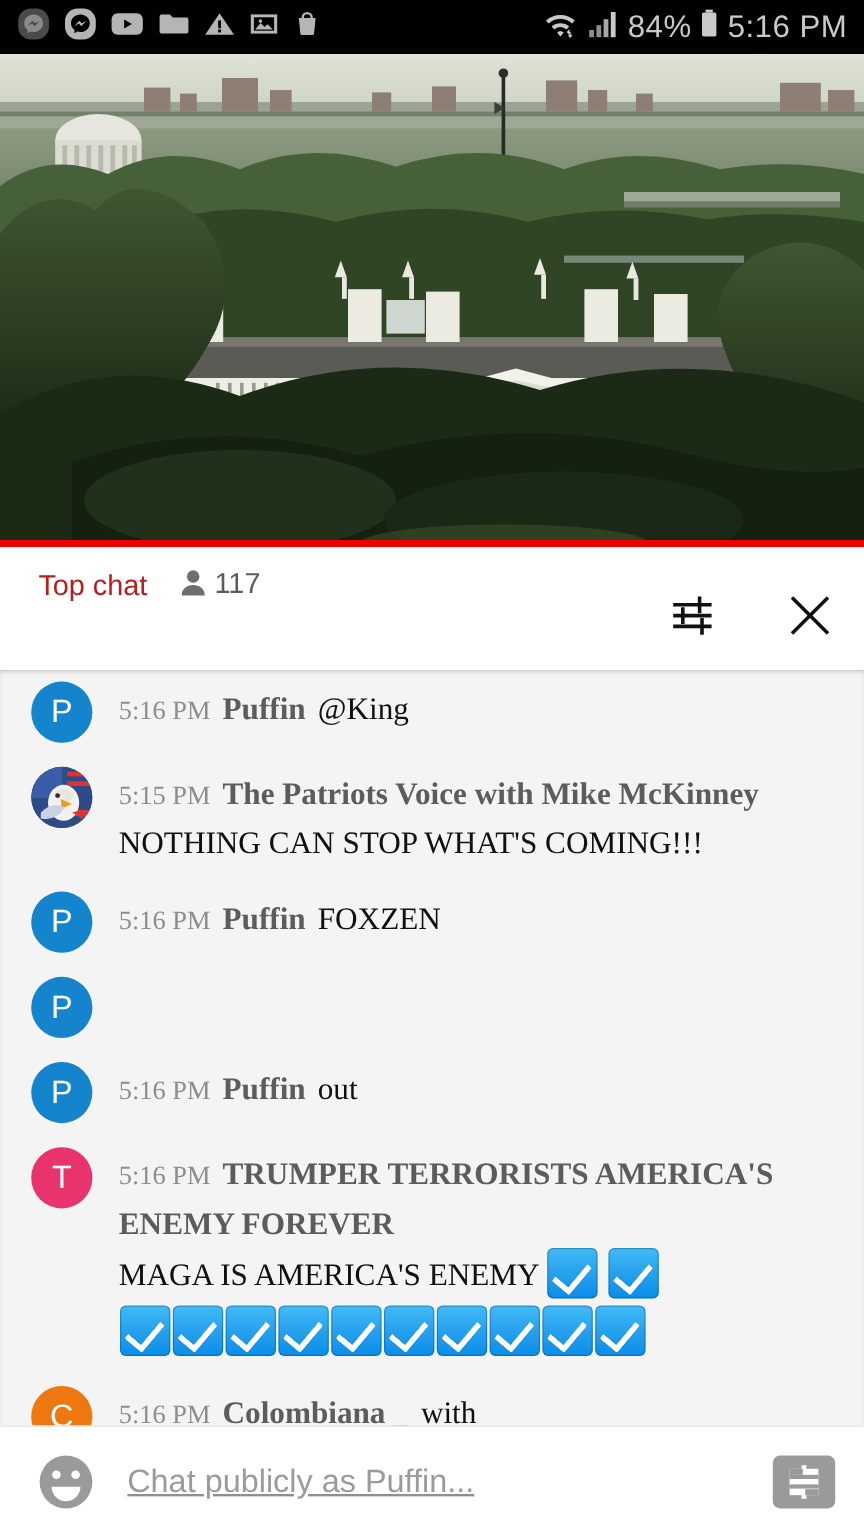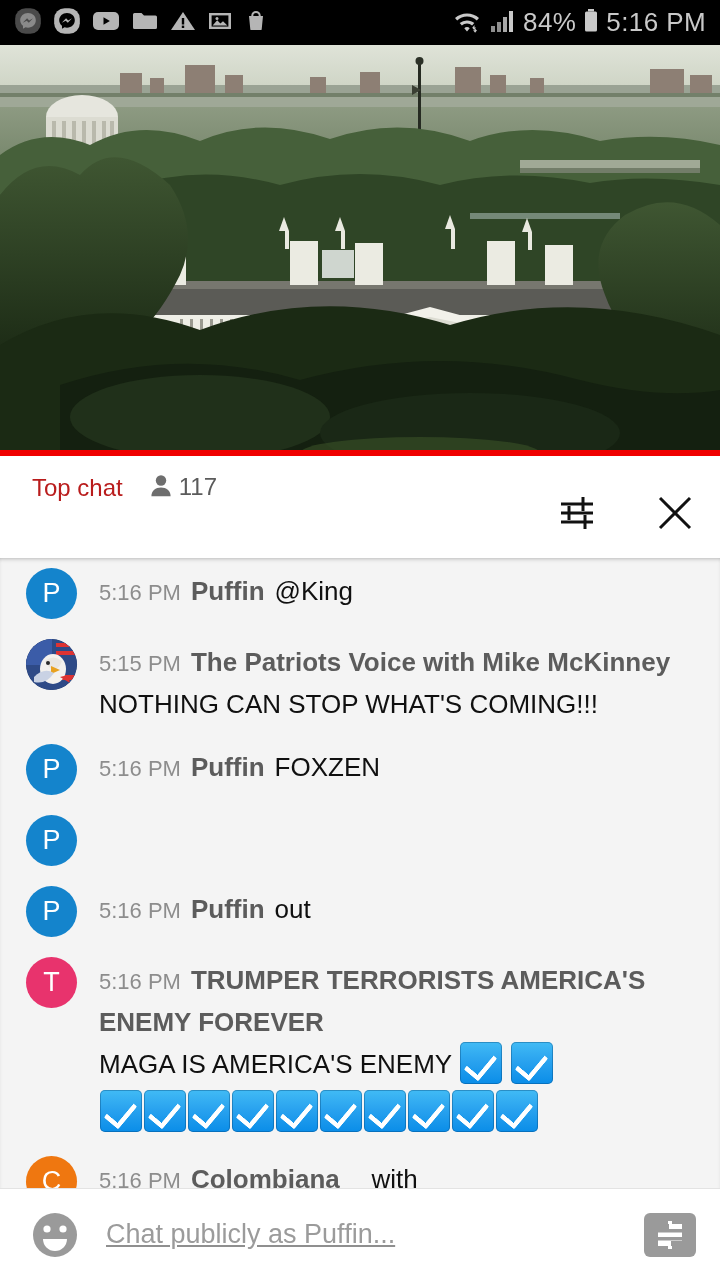--- a/index.html
+++ b/index.html
@@ -63,21 +63,21 @@
     width:51px; height:51px; border-radius:50%;
     flex:0 0 51px;
     display:flex; align-items:center; justify-content:center;
     color:#fff; font-size:27px; font-weight:400; line-height:1;
     overflow:hidden;
   }
   .avatar.img { background:#213a6b; }
   .avatar.img svg { width:51px; height:51px; display:block; }
   .msg-body {
     margin-left:22px; padding-top:3px;
-    font-size:26px; line-height:40px; color:#141414;
+    font-size:26px; line-height:40px; color:#141414;font-family:Liberation Serif, serif;
   }
   .time { color:#8d8d8d; font-size:22px; margin-right:10px; }
   .author { color:#5c5c5c; font-weight:bold; }
   .text { color:#101010; margin-left:10px; }
   .text.block { margin-left:0; display:block; }
 
   .emoji-check {
     display:inline-block; width:42px; height:42px;
     vertical-align:-11px; margin:0 1px;
     border-radius:5px;

